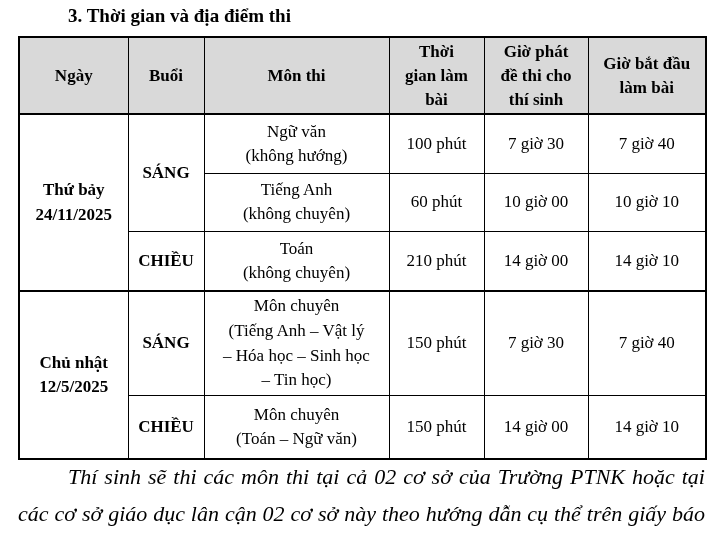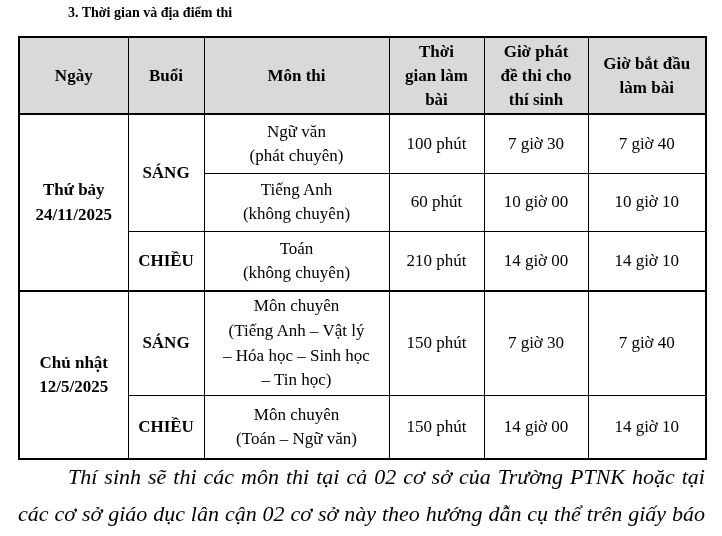--- a/index.html
+++ b/index.html
@@ -19,21 +19,21 @@
     width: 722px;
     height: 536px;
     background: #ffffff;
     overflow: hidden;
   }
   .section-title {
     position: absolute;
     left: 68px;
     top: 5px;
     margin: 0;
-    font-size: 14px;
+    font-size: 19px;
     font-weight: bold;
     white-space: nowrap;
   }
   table.schedule {
     position: absolute;
     left: 18px;
     top: 36px;
     width: 687px;
     border-collapse: collapse;
     table-layout: fixed;
@@ -115,21 +115,21 @@
         <th>Giờ bắt đầu
 làm bài</th>
       </tr>
     </thead>
     <tbody>
       <tr class="row-1">
         <td class="day-cell" rowspan="3">Thứ bảy
 24/11/2025</td>
         <td class="session-cell" rowspan="2">SÁNG</td>
         <td>Ngữ văn
-(phát chuyên)</td>
+(không hướng)</td>
         <td>100 phút</td>
         <td>7 giờ 30</td>
         <td>7 giờ 40</td>
       </tr>
       <tr class="row-2">
         <td>Tiếng Anh
 (không chuyên)</td>
         <td>60 phút</td>
         <td>10 giờ 00</td>
         <td>10 giờ 10</td>

